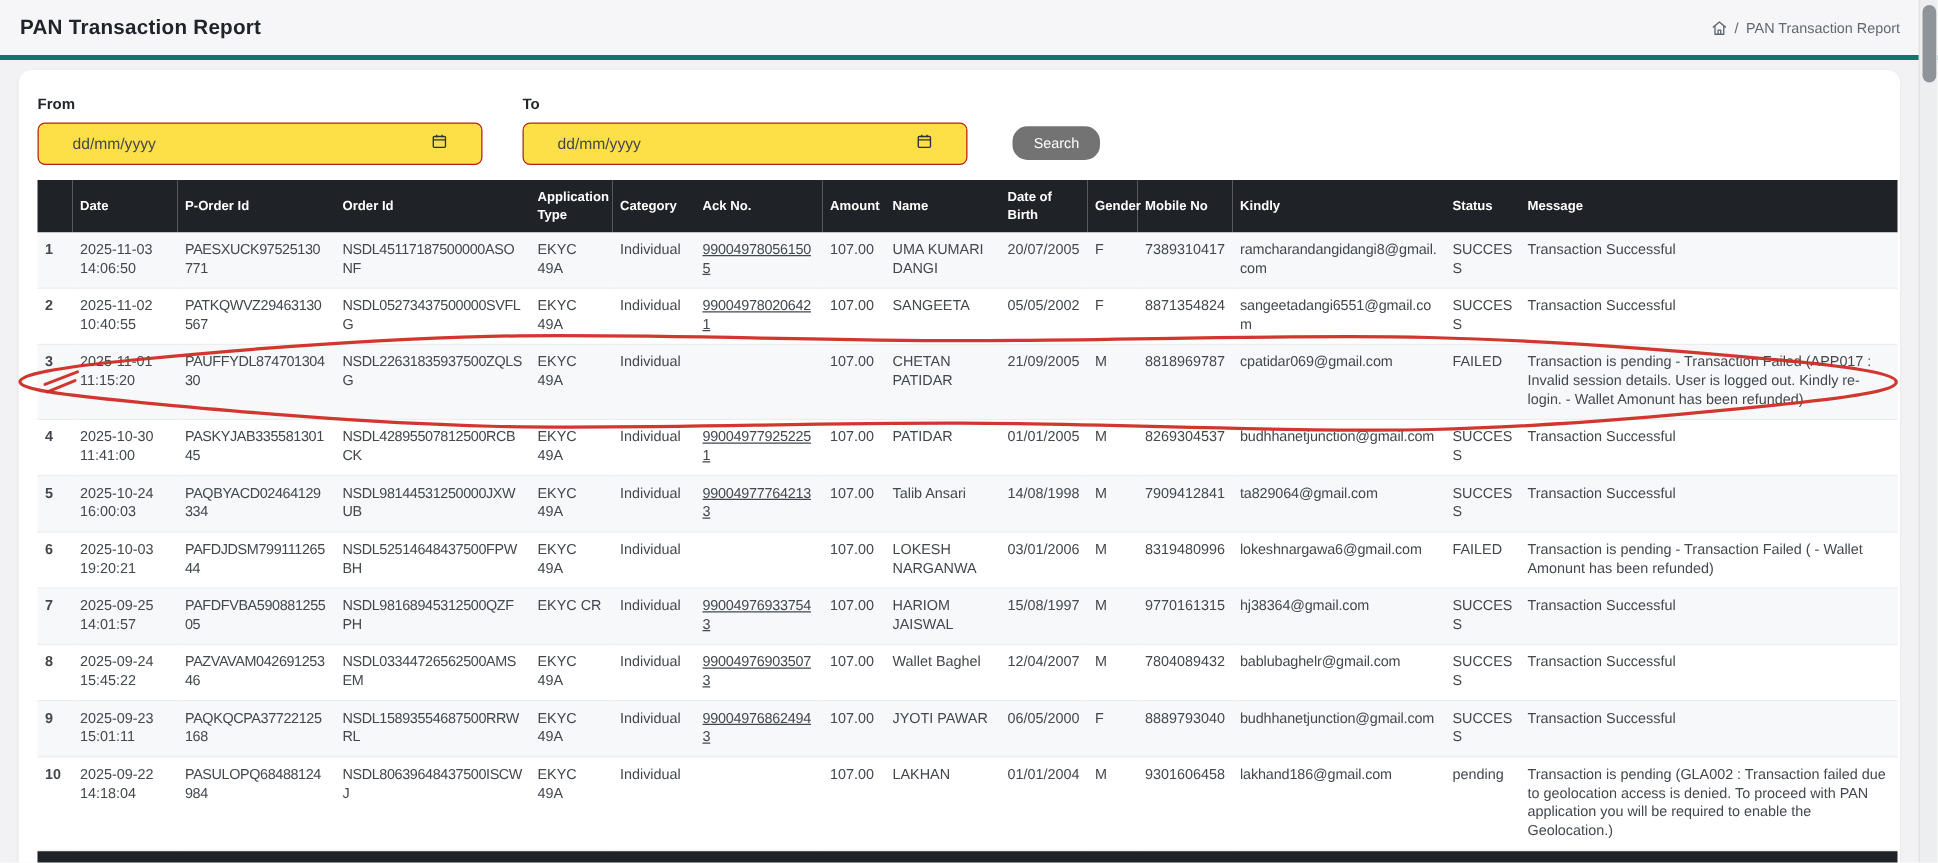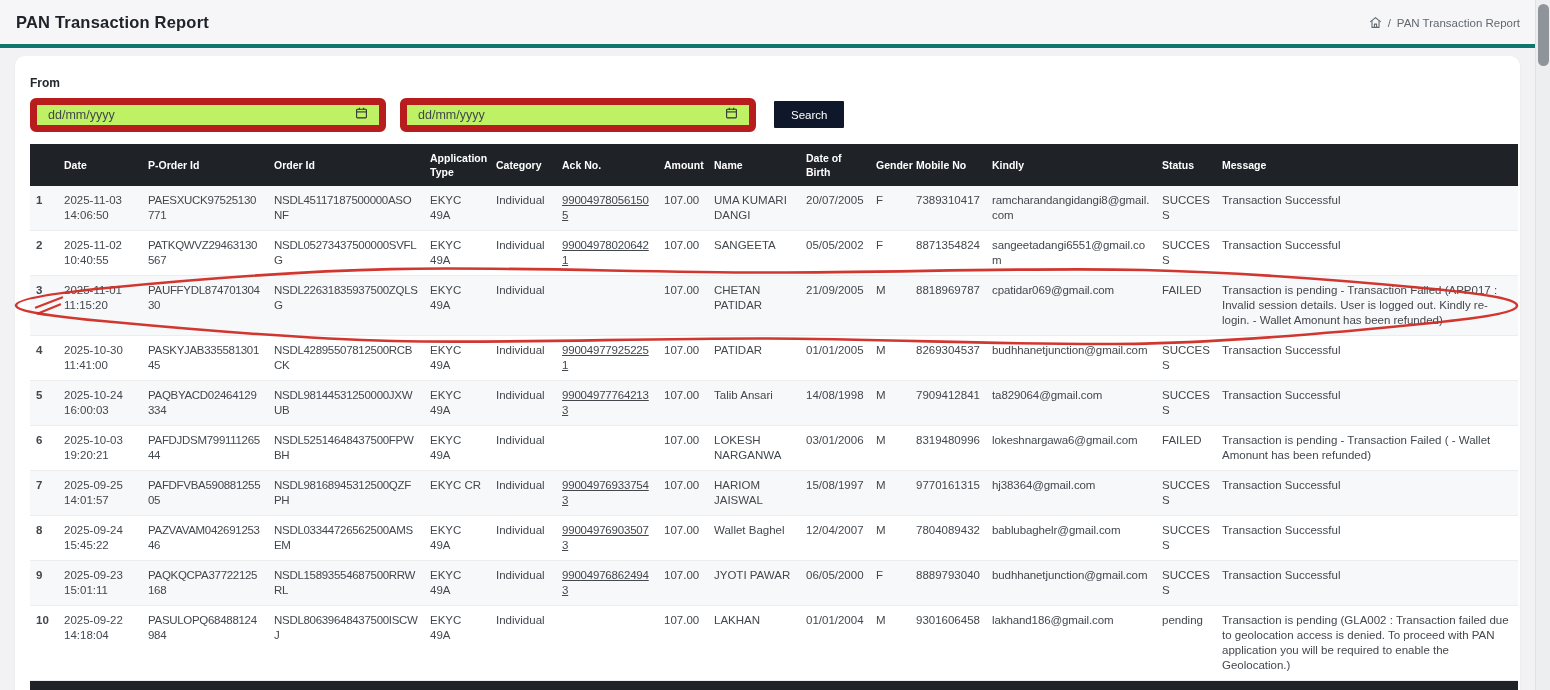--- a/index.html
+++ b/index.html
@@ -22,36 +22,36 @@
   .breadcrumb svg { display: block; }
   
   .card {
     position: absolute; left: 15px; right: 30px; top: 56px; height: 700px;
     background: #ffffff;
     border-radius: 10px;
     box-shadow: 0 1px 3px rgba(20,20,40,.05);
     padding: 20px 15px 0 15px;
   }
   
-  .filters { display: flex; align-items: flex-end; gap: 14px; }
+  .filters { display: flex; align-items: flex-end; gap: 32px; }
   .filter-group { display: flex; flex-direction: column; width: 356px; }
   .filter-label { font-size: 12px; font-weight: 700; color: #23272c; margin-bottom: 8px; }
   .date-input {
-    height: 34px; border: 7px solid #b91c1c; border-radius: 6px;
+    height: 34px; border: 1px solid #b91c1c; border-radius: 6px;
     display: flex; align-items: center; justify-content: space-between;
-    padding: 0 11px; background: #bef264;
+    padding: 0 27px; background: #fde047;
   }
   .date-input input {
     border: none; outline: none; font-family: "Liberation Sans", sans-serif;
     font-size: 12.5px; color: #3c4147; width: 290px; background: transparent;
   }
   .date-input input::placeholder { color: #42474d; opacity: 1; }
   .search-btn {
     height: 27px; margin-bottom: 4px; margin-left: 4px;
-    background: #0f172a; color: #fff; border: none; border-radius: 1px;
+    background: #737373; color: #fff; border: none; border-radius: 12px;
     font-family: "Liberation Sans", sans-serif; font-size: 11.5px;
     padding: 0 17px; cursor: pointer;
   }
   
   table.report {
     margin-top: 12px; width: 1488px; border-collapse: collapse; table-layout: fixed;
   }
   table.report thead th {
     background: #1f2227; color: #ffffff; text-align: left;
     font-size: 10.5px; font-weight: 700; line-height: 14px;
@@ -115,20 +115,21 @@
           <svg width="13" height="14" viewBox="0 0 24 24" fill="none" stroke="#2d3136" stroke-width="2">
             <rect x="3" y="5" width="18" height="16" rx="1.5"></rect>
               <line x1="3" y1="10" x2="21" y2="10"></line>
               <line x1="8" y1="2.5" x2="8" y2="6"></line>
               <line x1="16" y1="2.5" x2="16" y2="6"></line>
           </svg>
         </span>
       </div>
     </div>
     <div class="filter-group">
+      <label class="filter-label">To</label>
       <div class="date-input">
         <input type="text" placeholder="dd/mm/yyyy" style="">
         <span>
           <svg width="13" height="14" viewBox="0 0 24 24" fill="none" stroke="#2d3136" stroke-width="2">
             <rect x="3" y="5" width="18" height="16" rx="1.5"></rect>
               <line x1="3" y1="10" x2="21" y2="10"></line>
               <line x1="8" y1="2.5" x2="8" y2="6"></line>
               <line x1="16" y1="2.5" x2="16" y2="6"></line>
           </svg>
         </span>

